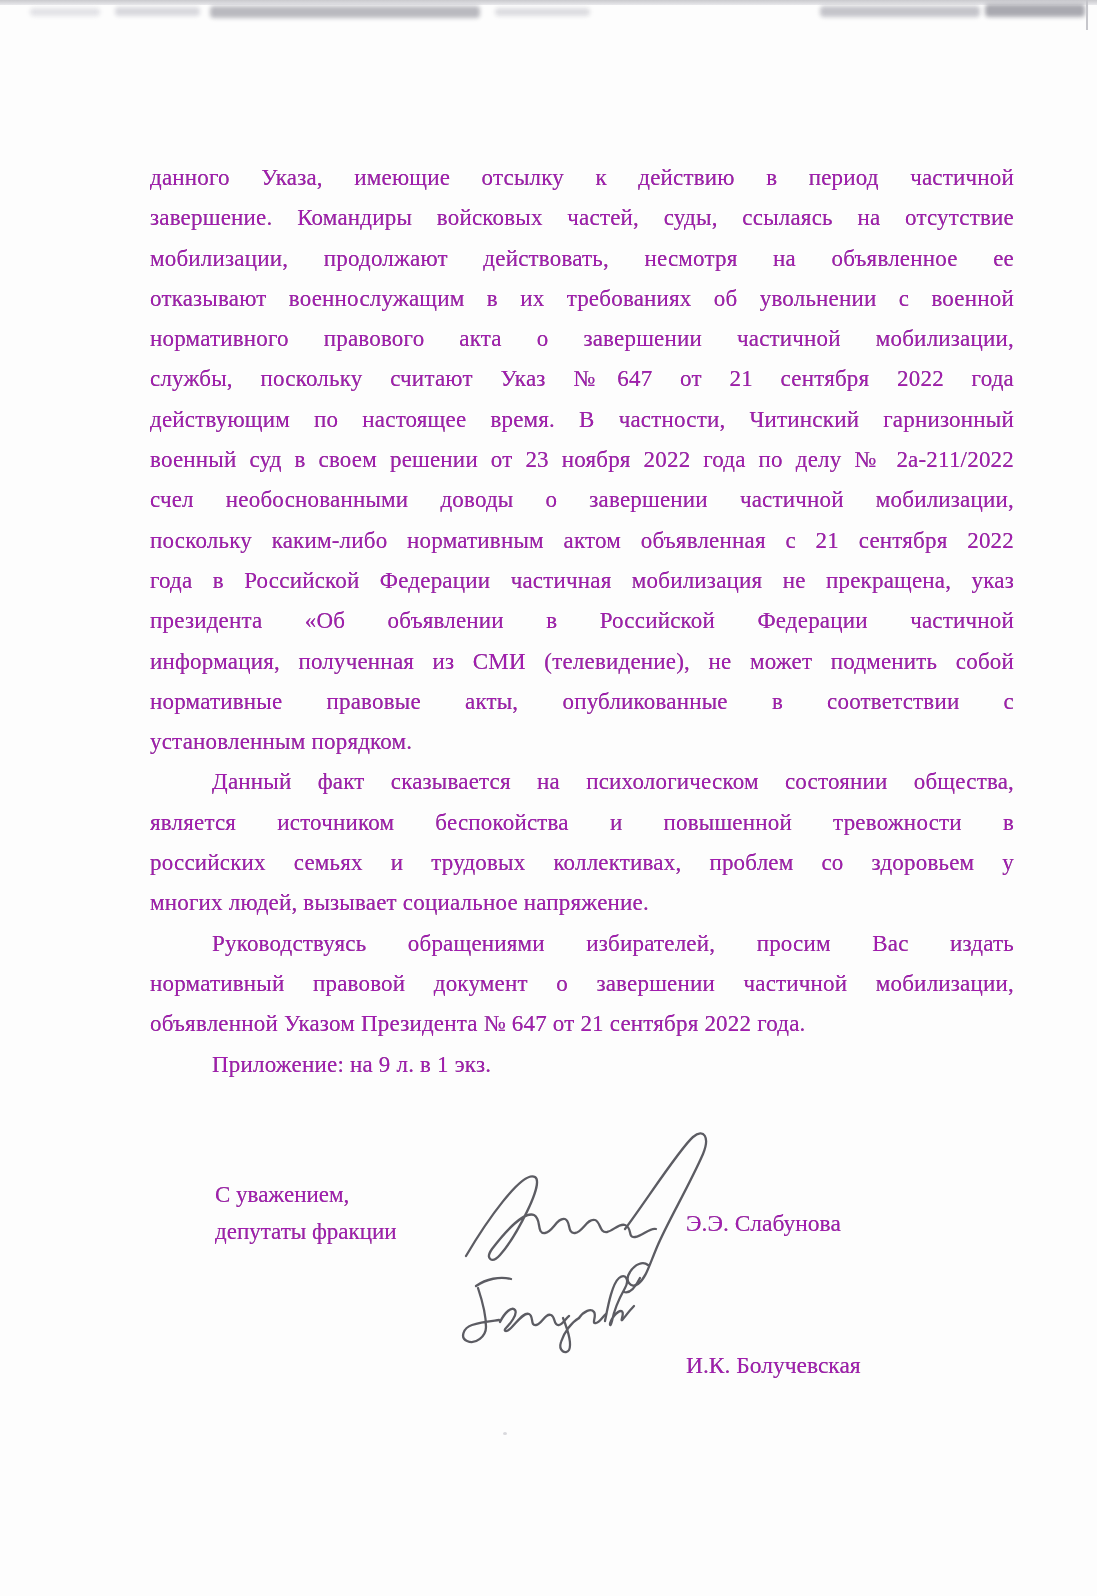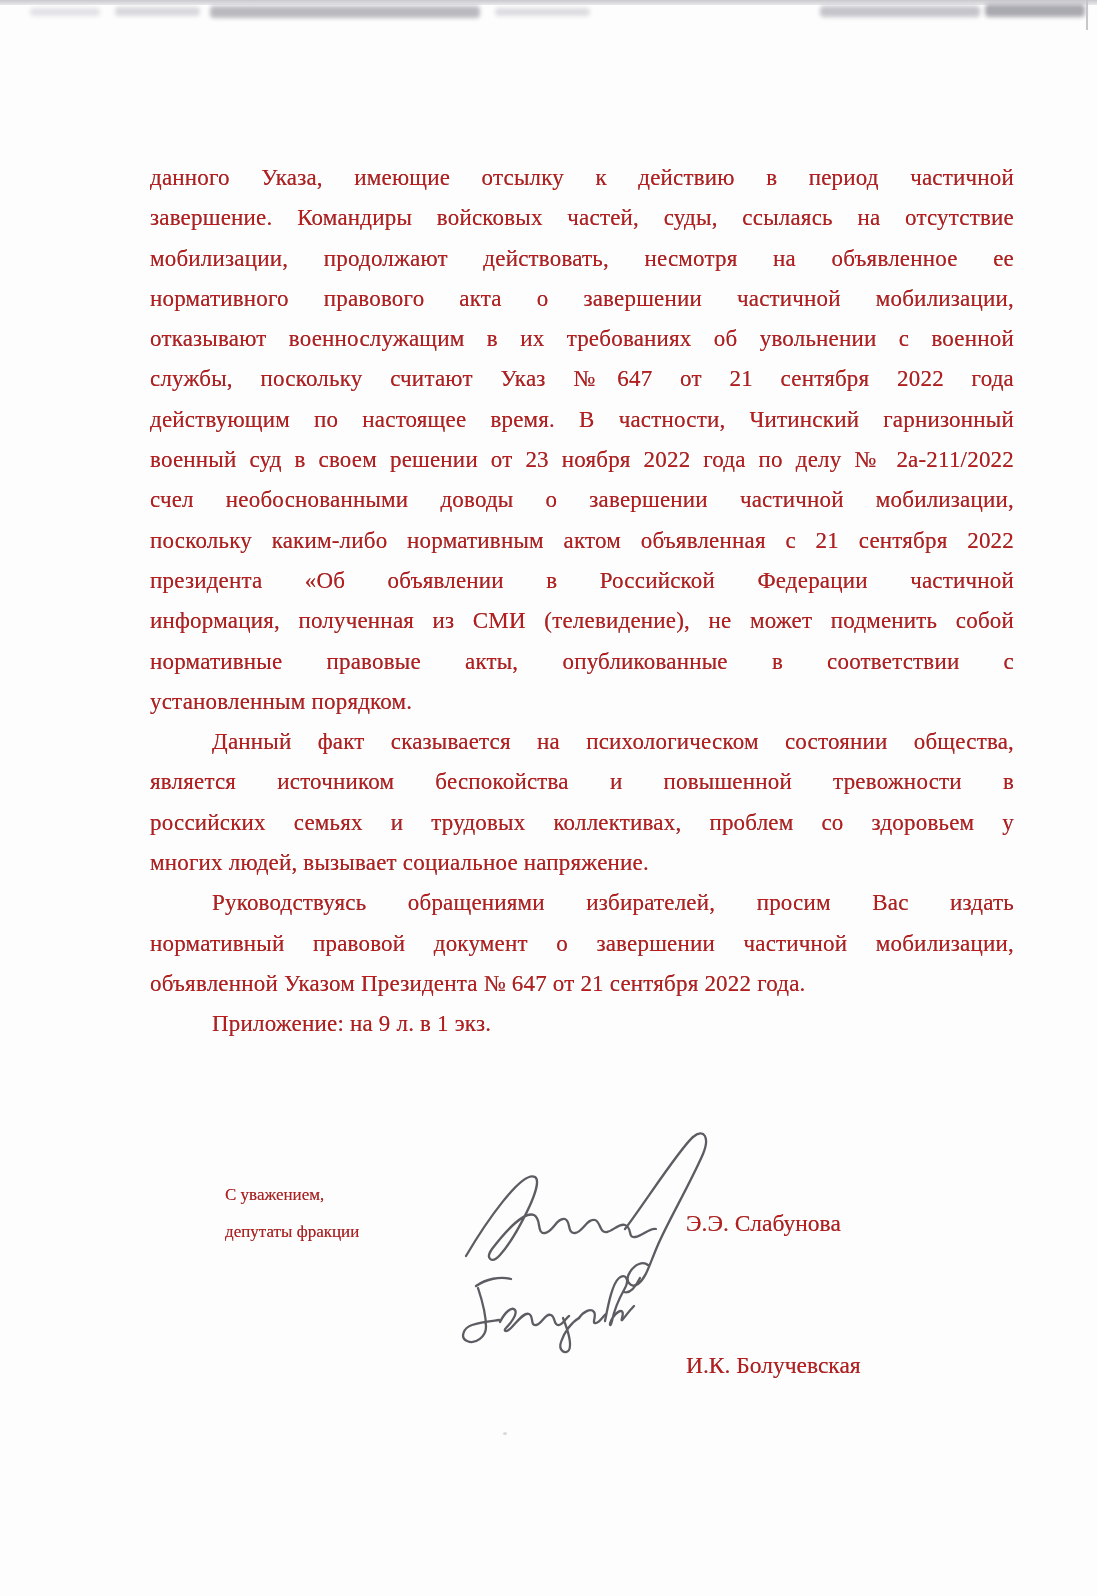--- a/index.html
+++ b/index.html
@@ -1,20 +1,20 @@
 <!DOCTYPE html>
 <html><head>
 <meta charset="utf-8">
 <style>
   html,body{margin:0;padding:0;}
   body{width:1097px;height:1596px;background:#f6f6f7;}
   .page{
     position:relative;width:1097px;height:1596px;background:#fdfdfd;
     overflow:hidden;font-family:"Liberation Serif","DejaVu Serif",serif;
-    color:#b91c1c;
+    color:#a21caf;
   }
   
   .edge-top{position:absolute;left:0;top:0;width:1097px;height:5px;
     background:linear-gradient(#c9c9cd,#e9e9ec);}
   .smudge{position:absolute;border-radius:4px;filter:blur(2px);}
   .sm1{left:30px;top:8px;width:70px;height:8px;background:#e2e2e6;}
   .sm2{left:115px;top:7px;width:85px;height:9px;background:#d8d8dd;}
   .sm3{left:210px;top:6px;width:270px;height:12px;background:#b9b9bf;}
   .sm4{left:495px;top:8px;width:95px;height:8px;background:#dcdce0;}
   .sm5{left:820px;top:6px;width:160px;height:11px;background:#c4c4ca;}
@@ -33,22 +33,22 @@
   .ln{
     box-sizing:border-box;width:100%;height:40.3px;line-height:40.3px;
     text-align:justify;text-align-last:justify;overflow:hidden;
     white-space:normal;
   }
   .ln.last{text-align-last:left;}
   .ln.ind{padding-left:62px;}
 
   
   .closing{
-    position:absolute;left:225px;top:1176px;width:300px;
-    font-size:17px;line-height:37px;
+    position:absolute;left:215px;top:1176px;width:300px;
+    font-size:23px;line-height:37px;
     text-shadow:0 0 0.5px rgba(20,20,25,0.5);
   }
   .sig-name{
     position:absolute;font-size:23.5px;
     text-shadow:0 0 0.5px rgba(20,20,25,0.5);
     text-align:center;
   }
   .sig-name.n1{left:686px;top:1210px;}
   .sig-name.n2{left:686px;top:1352px;}
   .sig-svg{position:absolute;}
@@ -69,27 +69,28 @@
   <div class="smudge sm4"></div>
   <div class="smudge sm5"></div>
   <div class="smudge sm6"></div>
   <div class="edge-right-tick"></div>
   <div class="speck"></div>
 
   <div class="textcol">
     <div class="ln">данного Указа, имеющие отсылку к действию в период частичной</div>
     <div class="ln">завершение. Командиры войсковых частей, суды, ссылаясь на отсутствие</div>
     <div class="ln">мобилизации, продолжают действовать, несмотря на объявленное ее</div>
+    <div class="ln">отказывают военнослужащим в их требованиях об увольнении с военной</div>
     <div class="ln">нормативного правового акта о завершении частичной мобилизации,</div>
-    <div class="ln">отказывают военнослужащим в их требованиях об увольнении с военной</div>
     <div class="ln">службы, поскольку считают Указ №647 от 21 сентября 2022 года</div>
     <div class="ln">действующим по настоящее время. В частности, Читинский гарнизонный</div>
     <div class="ln">военный суд в своем решении от 23 ноября 2022 года по делу № 2а-211/2022</div>
     <div class="ln">счел необоснованными доводы о завершении частичной мобилизации,</div>
     <div class="ln">поскольку каким-либо нормативным актом объявленная с 21 сентября 2022</div>
+    <div class="ln">года в Российской Федерации частичная мобилизация не прекращена, указ</div>
     <div class="ln">президента «Об объявлении в Российской Федерации частичной</div>
     <div class="ln">информация, полученная из СМИ (телевидение), не может подменить собой</div>
     <div class="ln">нормативные правовые акты, опубликованные в соответствии с</div>
     <div class="ln last">установленным порядком.</div>
 
     <div class="ln ind">Данный факт сказывается на психологическом состоянии общества,</div>
     <div class="ln">является источником беспокойства и повышенной тревожности в</div>
     <div class="ln">российских семьях и трудовых коллективах, проблем со здоровьем у</div>
     <div class="ln last">многих людей, вызывает социальное напряжение.</div>
 

